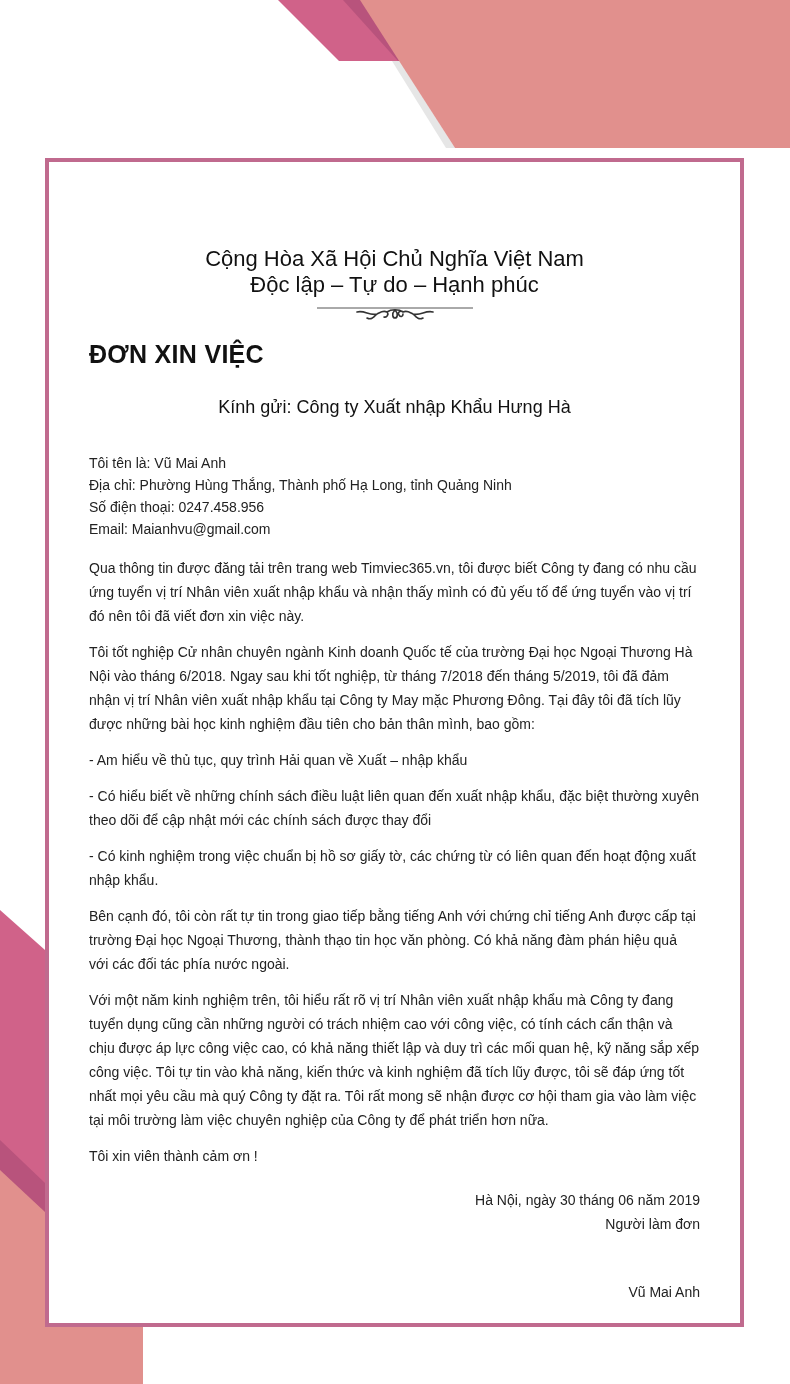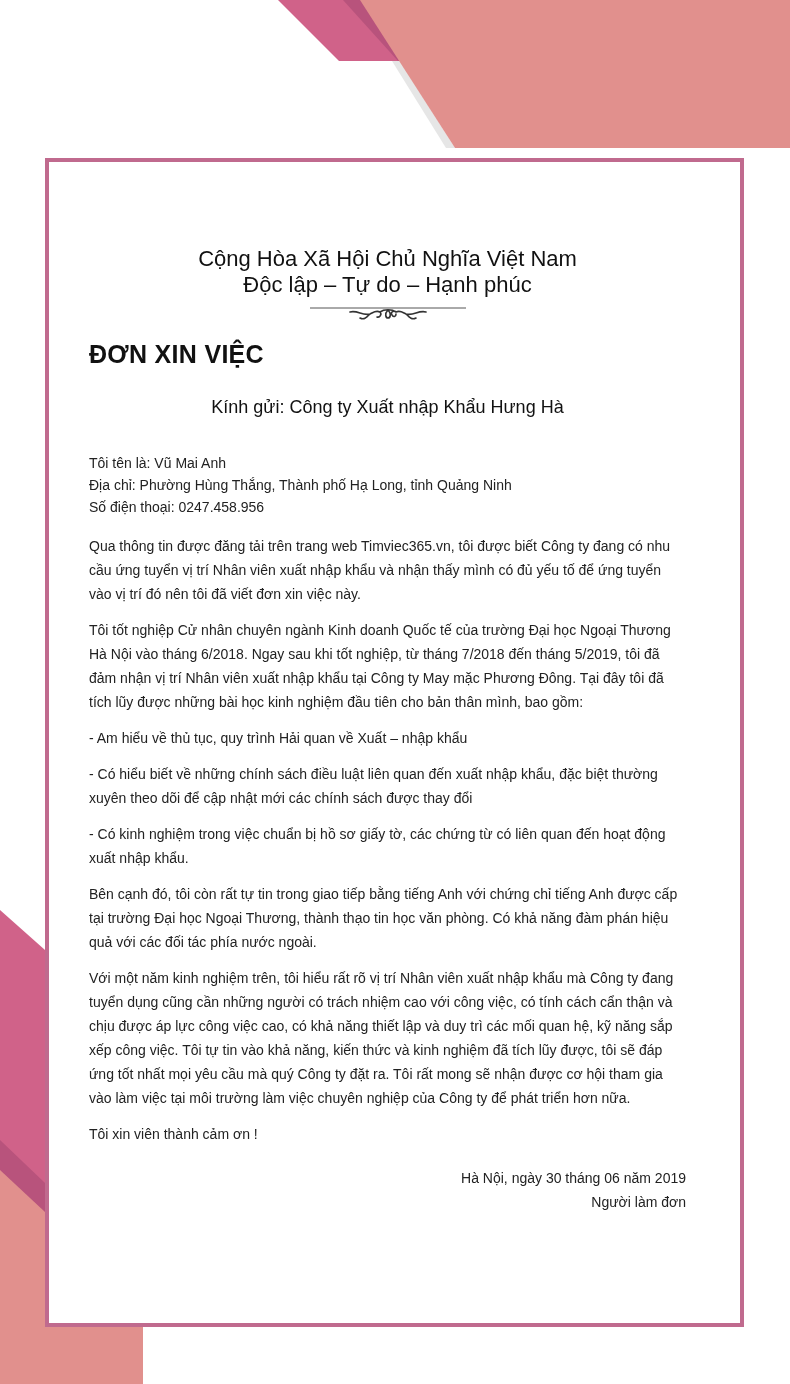--- a/index.html
+++ b/index.html
@@ -7,21 +7,21 @@
     width:790px; height:1384px; position:relative; overflow:hidden;
     background:#ffffff;
     font-family:"Liberation Sans", "DejaVu Sans", sans-serif;
     color:#222;
   }
   .deco { position:absolute; left:0; top:0; width:790px; height:1384px; pointer-events:none; }
   .frame {
     position:absolute; left:45px; top:158px; width:691px; height:1161px;
     border:4px solid #c06a8e; background:#fff;
   }
-  .content { position:absolute; left:40px; right:54px; top:0; }
+  .content { position:absolute; left:40px; right:40px; top:0; }
   .nation {
     text-align:center; font-size:22px; line-height:26px; color:#111;
     margin-top:84px;
   }
   .ornament { display:block; margin:6px auto 0; width:156px; height:22px; }
   .title {
     font-size:25px; font-weight:bold; margin-top:14px; color:#111;
     letter-spacing:0.3px;
   }
   .recipient {
@@ -64,29 +64,31 @@
       <path d="M40,8 C48,6 52,12 60,10 C64,8 66,6 70,8 C72,10 70,14 67,13 M86,8 C84,6 80,8 82,11 C84,14 86,12 86,10 M70,8 C74,5 82,5 86,8 M78,6 C74,10 76,14 78,14 C80,14 82,10 78,6 M86,8 C90,6 92,8 96,10 C104,12 108,6 116,8 M60,10 C56,14 54,16 50,14 M96,10 C100,14 102,16 106,14" fill="none" stroke="#333" stroke-width="1.6" stroke-linecap="round"></path>
     </svg>
 
     <div class="title">ĐƠN XIN VIỆC</div>
     <div class="recipient">Kính gửi: Công ty Xuất nhập Khẩu Hưng Hà</div>
 
     <div class="info">
       <div>Tôi tên là: Vũ Mai Anh</div>
       <div>Địa chỉ: Phường Hùng Thắng, Thành phố Hạ Long, tỉnh Quảng Ninh</div>
       <div>Số điện thoại: 0247.458.956</div>
+      <div>Email: Maianhvu@gmail.com</div>
     </div>
 
     <div class="para first">Qua thông tin được đăng tải trên trang web Timviec365.vn, tôi được biết Công ty đang có nhu cầu ứng tuyển vị trí Nhân viên xuất nhập khẩu và nhận thấy mình có đủ yếu tố để ứng tuyển vào vị trí đó nên tôi đã viết đơn xin việc này.</div>
     <div class="para">Tôi tốt nghiệp Cử nhân chuyên ngành Kinh doanh Quốc tế của trường Đại học Ngoại Thương Hà Nội vào tháng 6/2018. Ngay sau khi tốt nghiệp, từ tháng 7/2018 đến tháng 5/2019, tôi đã đảm nhận vị trí Nhân viên xuất nhập khẩu tại Công ty May mặc Phương Đông. Tại đây tôi đã tích lũy được những bài học kinh nghiệm đầu tiên cho bản thân mình, bao gồm:</div>
     <div class="para">- Am hiểu về thủ tục, quy trình Hải quan về Xuất – nhập khẩu</div>
     <div class="para">- Có hiểu biết về những chính sách điều luật liên quan đến xuất nhập khẩu, đặc biệt thường xuyên theo dõi để cập nhật mới các chính sách được thay đổi</div>
     <div class="para">- Có kinh nghiệm trong việc chuẩn bị hồ sơ giấy tờ, các chứng từ có liên quan đến hoạt động xuất nhập khẩu.</div>
     <div class="para">Bên cạnh đó, tôi còn rất tự tin trong giao tiếp bằng tiếng Anh với chứng chỉ tiếng Anh được cấp tại trường Đại học Ngoại Thương, thành thạo tin học văn phòng. Có khả năng đàm phán hiệu quả với các đối tác phía nước ngoài.</div>
     <div class="para">Với một năm kinh nghiệm trên, tôi hiểu rất rõ vị trí Nhân viên xuất nhập khẩu mà Công ty đang tuyển dụng cũng cần những người có trách nhiệm cao với công việc, có tính cách cẩn thận và chịu được áp lực công việc cao, có khả năng thiết lập và duy trì các mối quan hệ, kỹ năng sắp xếp công việc. Tôi tự tin vào khả năng, kiến thức và kinh nghiệm đã tích lũy được, tôi sẽ đáp ứng tốt nhất mọi yêu cầu mà quý Công ty đặt ra. Tôi rất mong sẽ nhận được cơ hội tham gia vào làm việc tại môi trường làm việc chuyên nghiệp của Công ty để phát triển hơn nữa.</div>
     <div class="para">Tôi xin viên thành cảm ơn !</div>
 
     <div class="sign">
       <div>Hà Nội, ngày 30 tháng 06 năm 2019</div>
       <div>Người làm đơn</div>
     </div>
+    <div class="sign-name">Vũ Mai Anh</div>
   </div>
 </div>
 
 </body></html>

